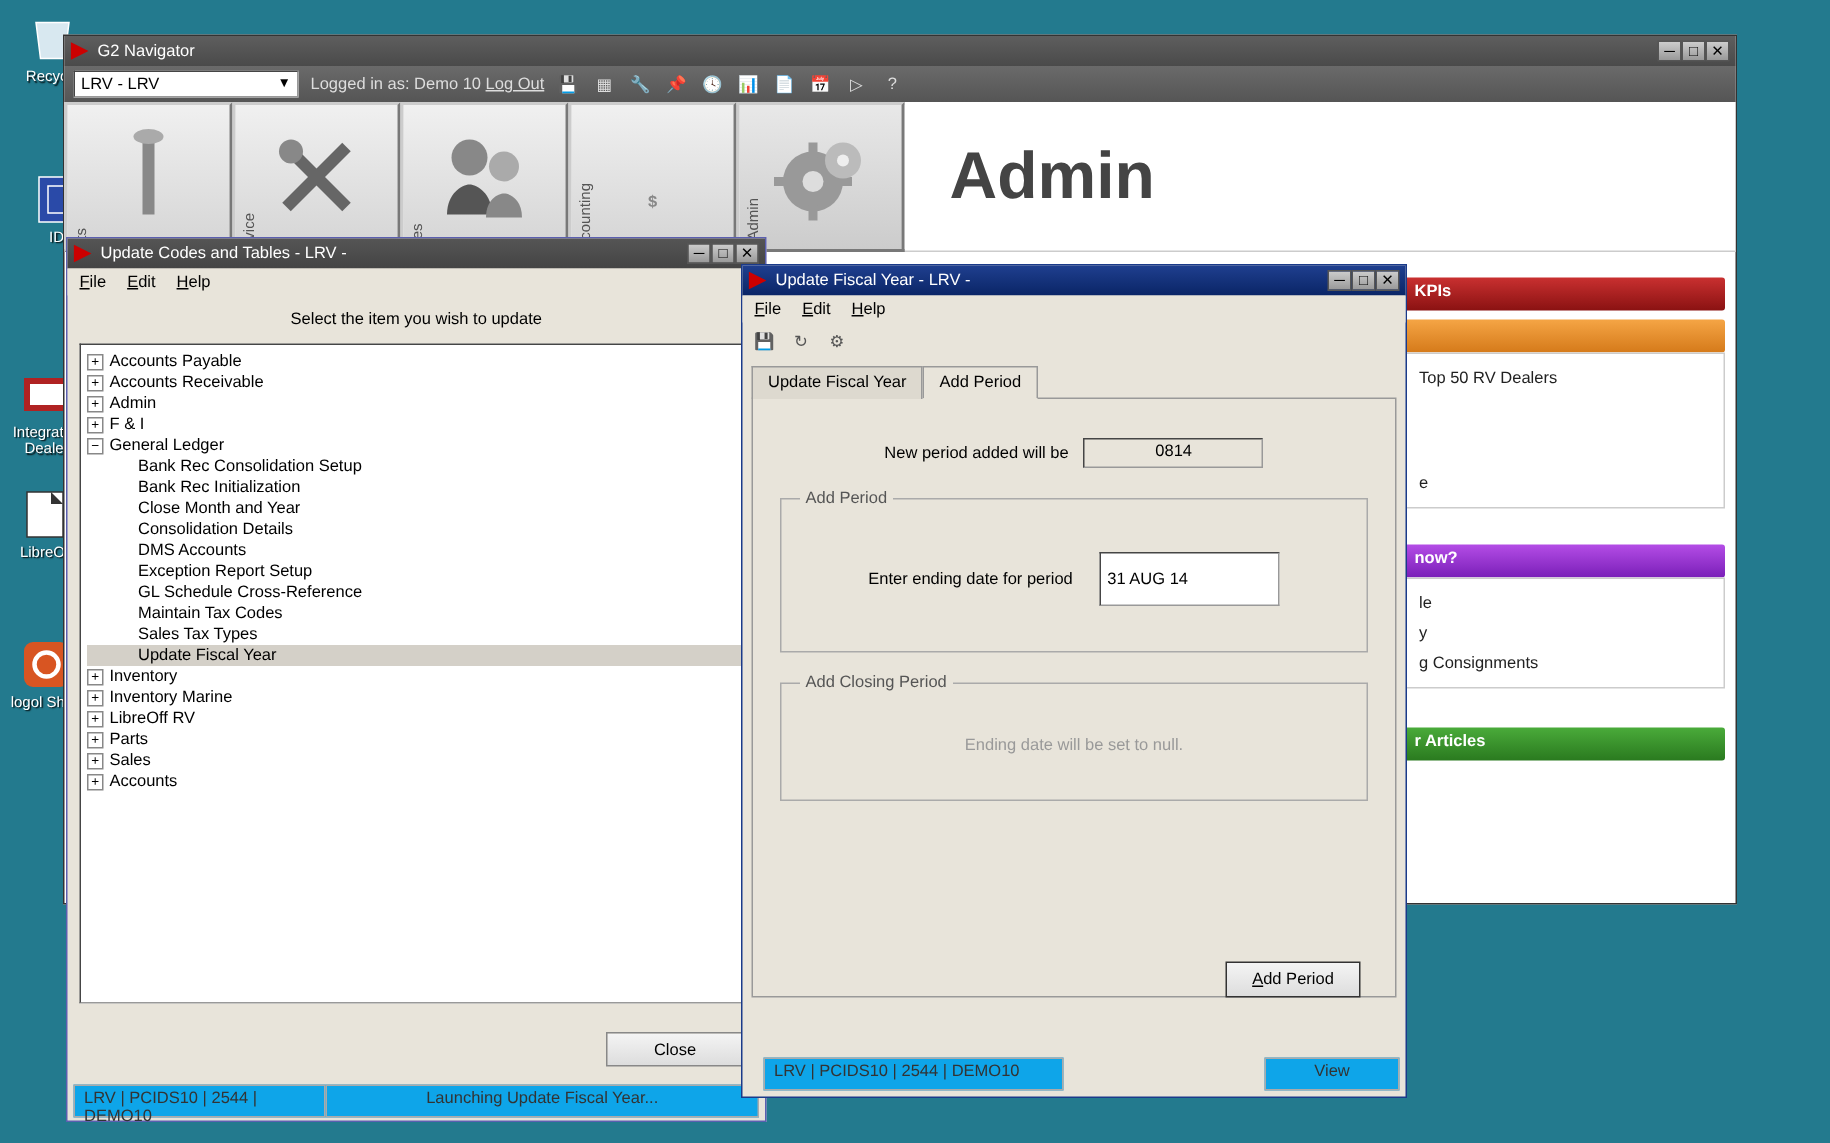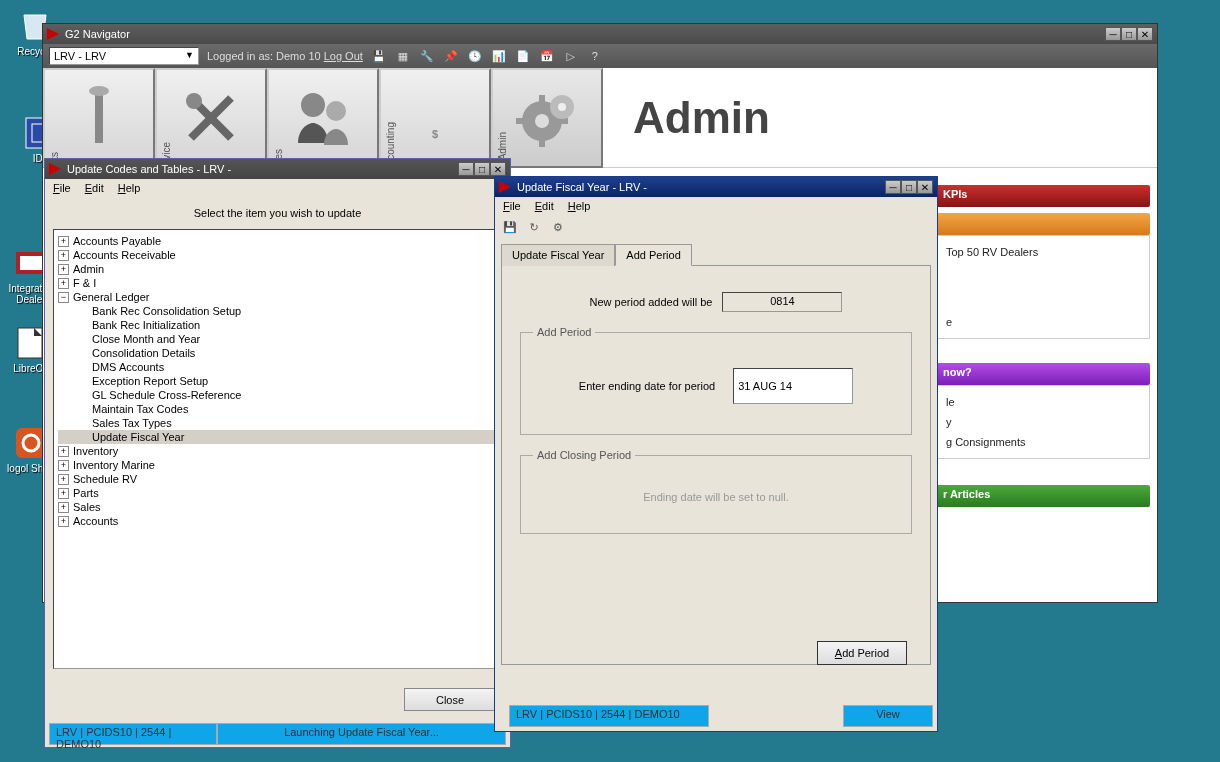--- a/index.html
+++ b/index.html
@@ -275,21 +275,21 @@
       <div class="node">
         <span class="exp">+</span>
         <span>Inventory</span>
       </div>
       <div class="node">
         <span class="exp">+</span>
         <span>Inventory Marine</span>
       </div>
       <div class="node">
         <span class="exp">+</span>
-        <span>Schedule RV</span>
+        <span>LibreOff RV</span>
       </div>
       <div class="node">
         <span class="exp">+</span>
         <span>Parts</span>
       </div>
       <div class="node">
         <span class="exp">+</span>
         <span>Sales</span>
       </div>
       <div class="node">

